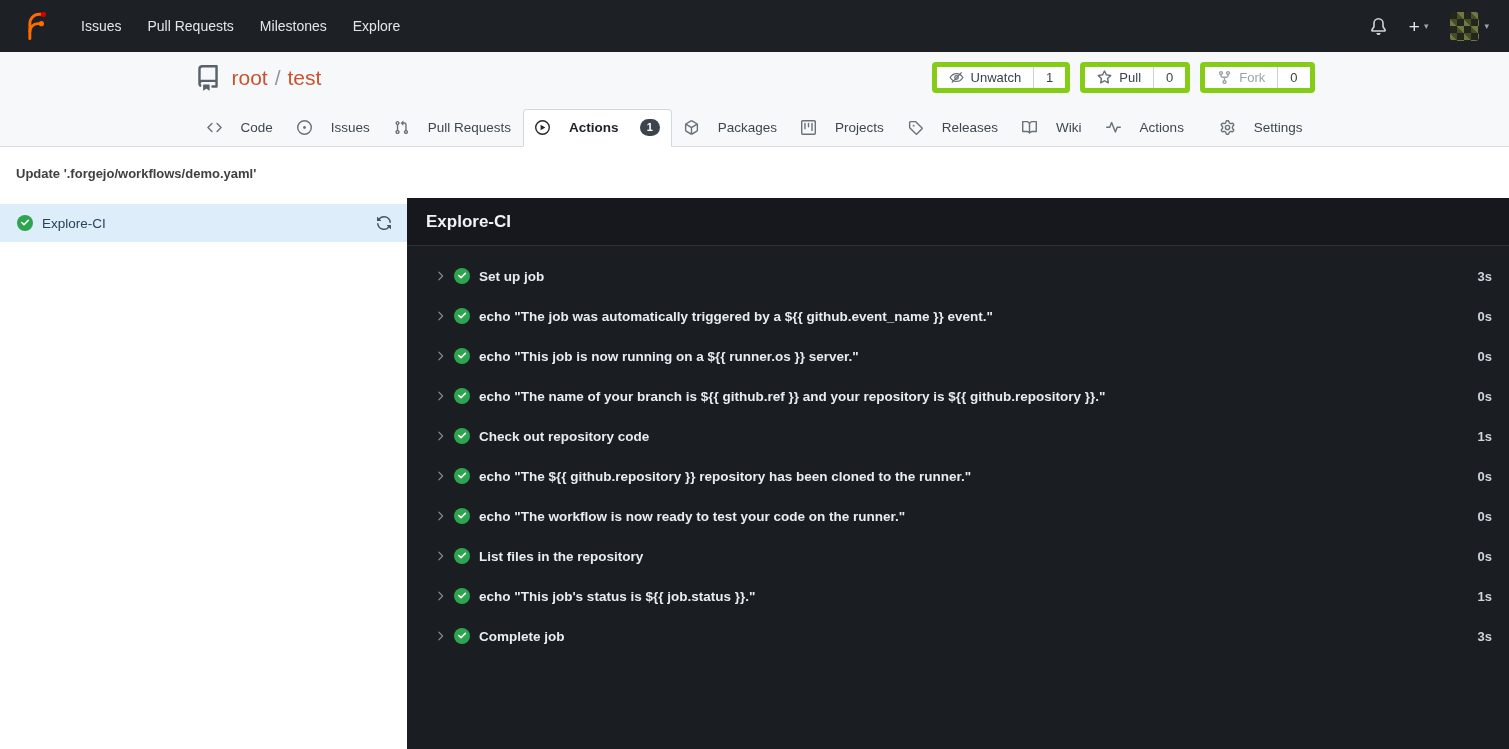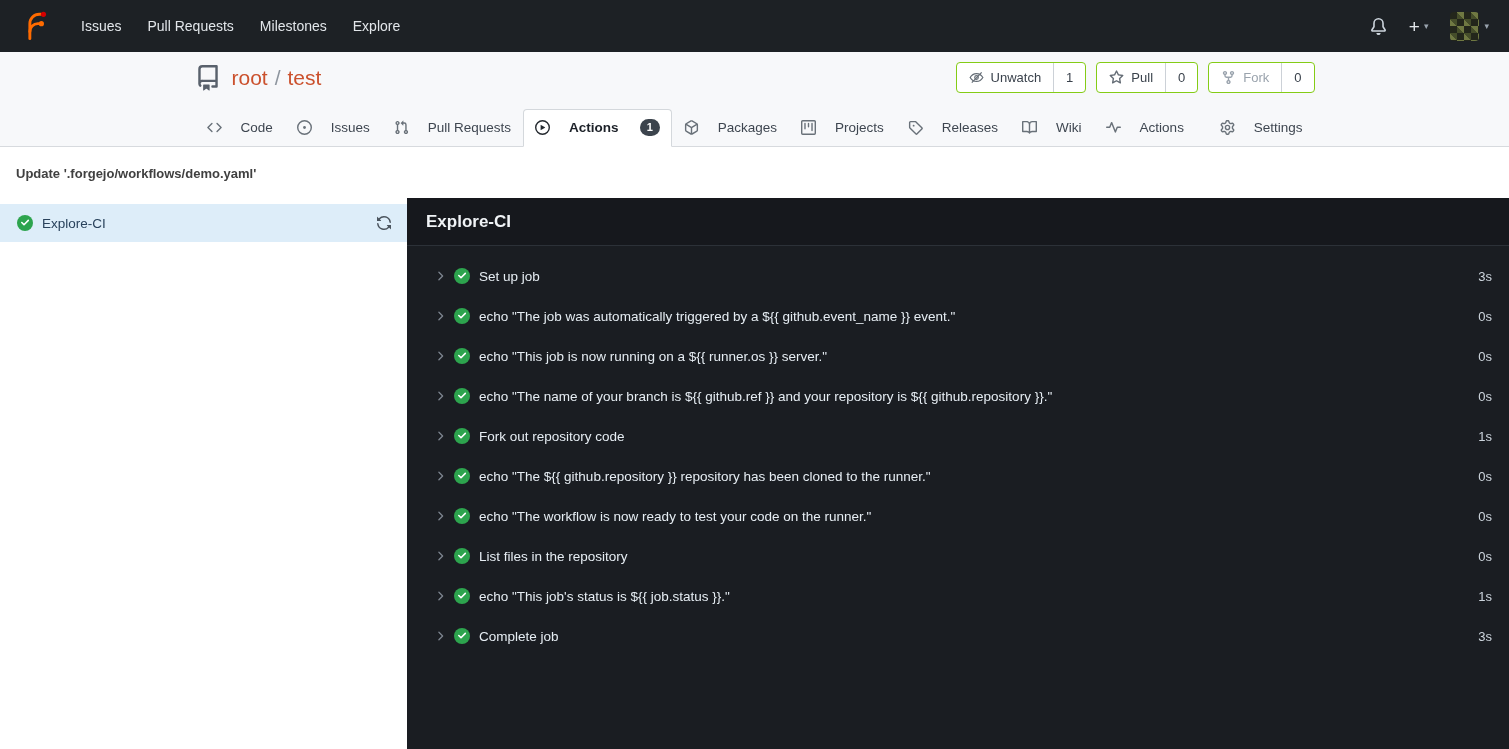--- a/index.html
+++ b/index.html
@@ -45,21 +45,21 @@
   .repo-header { background:#f7f8fa; border-bottom:1px solid #d7dade; }
   .repo-inner { width:1120px; margin:0 auto; }
   .repo-title-row { display:flex; align-items:center; gap:11px; padding:10px 0 4px; }
   .repo-icon { color:#59616c; }
   .repo-title { font-size:21px; display:flex; align-items:baseline; gap:7px; }
   .repo-owner, .repo-name { color:#cb512d; cursor:pointer; }
   .repo-sep { color:#8d959e; }
   .repo-actions { margin-left:auto; display:flex; gap:10px; }
   .btn-group {
     display:flex; align-items:stretch; height:31px;
-    background:#fff; border:1px solid #84cc16; border-radius:4px;
+    background:#fff; border:5px solid #84cc16; border-radius:4px;
     font-size:13px; color:#3a424c; overflow:hidden;
   }
   .btn-main { display:flex; align-items:center; gap:7px; padding:0 12px; cursor:pointer; }
   .btn-main svg { color:#656d76; }
   .btn-count { display:flex; align-items:center; padding:0 12px; border-left:1px solid #ccd1d7; cursor:pointer; }
   .btn-group.disabled .btn-main { color:#9aa3ad; }
   .btn-group.disabled .btn-main svg { color:#9aa3ad; }
 
   
   .tabs { display:flex; align-items:flex-end; margin-top:12px; }
@@ -90,21 +90,21 @@
     padding:0 15px 0 17px; background:#ddedf9; cursor:pointer;
   }
   .job-name { font-size:13.5px; color:#29425c; }
   .job-refresh { margin-left:auto; color:#4b545e; cursor:pointer; display:flex; }
 
   .log-panel { flex:1; min-width:0; background:#1a1d22; display:flex; flex-direction:column; }
   .log-header { padding:14px 19px 13px; background:#16181d; border-bottom:1px solid #2c3138; }
   .log-title { font-size:17px; font-weight:600; color:#f0f3f6; }
   .log-status { margin-top:7px; font-size:12.5px; color:#99a1aa; }
   .log-steps { padding:10px 0; overflow:hidden; }
-  .step-row { height:40px; display:flex; align-items:center; padding:0 17px 0 26px; cursor:pointer; }
+  .step-row { height:40px; display:flex; align-items:center; padding:0 17px 0 26px; cursor:pointer;font-weight:bold; }
   .step-chevron { color:#7d8590; margin-right:7px; display:flex; }
   .step-check { margin-right:9px; display:flex; }
   .step-name { font-size:13.5px; color:#e6edf3; white-space:nowrap; }
   .step-duration { margin-left:auto; font-size:13px; color:#cdd5dd; padding-left:20px; }
 </style>
 </head>
 <body>
 
 <div class="navbar">
   <div class="logo">
@@ -346,21 +346,21 @@
             <svg width="14" height="14" viewBox="0 0 16 16" fill="currentColor">
               <path d="M6.22 3.22a.75.75 0 0 1 1.06 0l4.25 4.25a.75.75 0 0 1 0 1.06l-4.25 4.25a.751.751 0 0 1-1.042-.018.751.751 0 0 1-.018-1.042L9.94 8 6.22 4.28a.75.75 0 0 1 0-1.06Z"></path>
             </svg>
           </span>
         <span class="step-check">
             <svg width="16" height="16" viewBox="0 0 16 16">
               <circle cx="8" cy="8" r="8" fill="#2da44e"></circle>
               <path d="M11.3 5.4 7 9.7 4.8 7.5" fill="none" stroke="#fff" stroke-width="1.6" stroke-linecap="round" stroke-linejoin="round"></path>
             </svg>
           </span>
-        <span class="step-name">Fork out repository code</span>
+        <span class="step-name">Check out repository code</span>
         <span class="step-duration">1s</span>
       </div>
 
       <div class="step-row">
         <span class="step-chevron">
             <svg width="14" height="14" viewBox="0 0 16 16" fill="currentColor">
               <path d="M6.22 3.22a.75.75 0 0 1 1.06 0l4.25 4.25a.75.75 0 0 1 0 1.06l-4.25 4.25a.751.751 0 0 1-1.042-.018.751.751 0 0 1-.018-1.042L9.94 8 6.22 4.28a.75.75 0 0 1 0-1.06Z"></path>
             </svg>
           </span>
         <span class="step-check">

